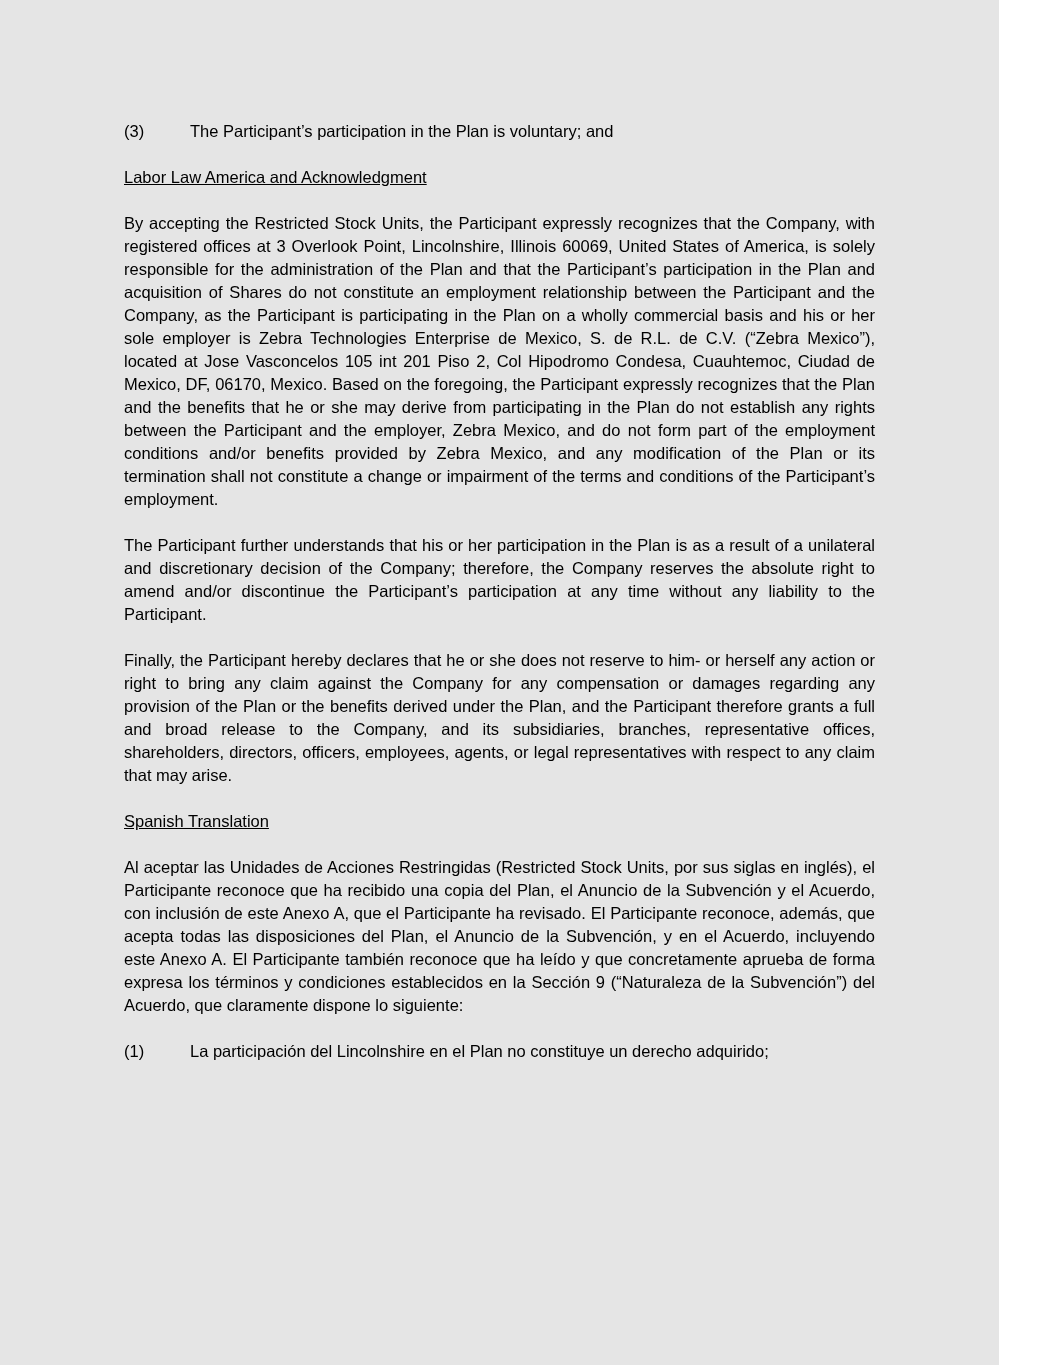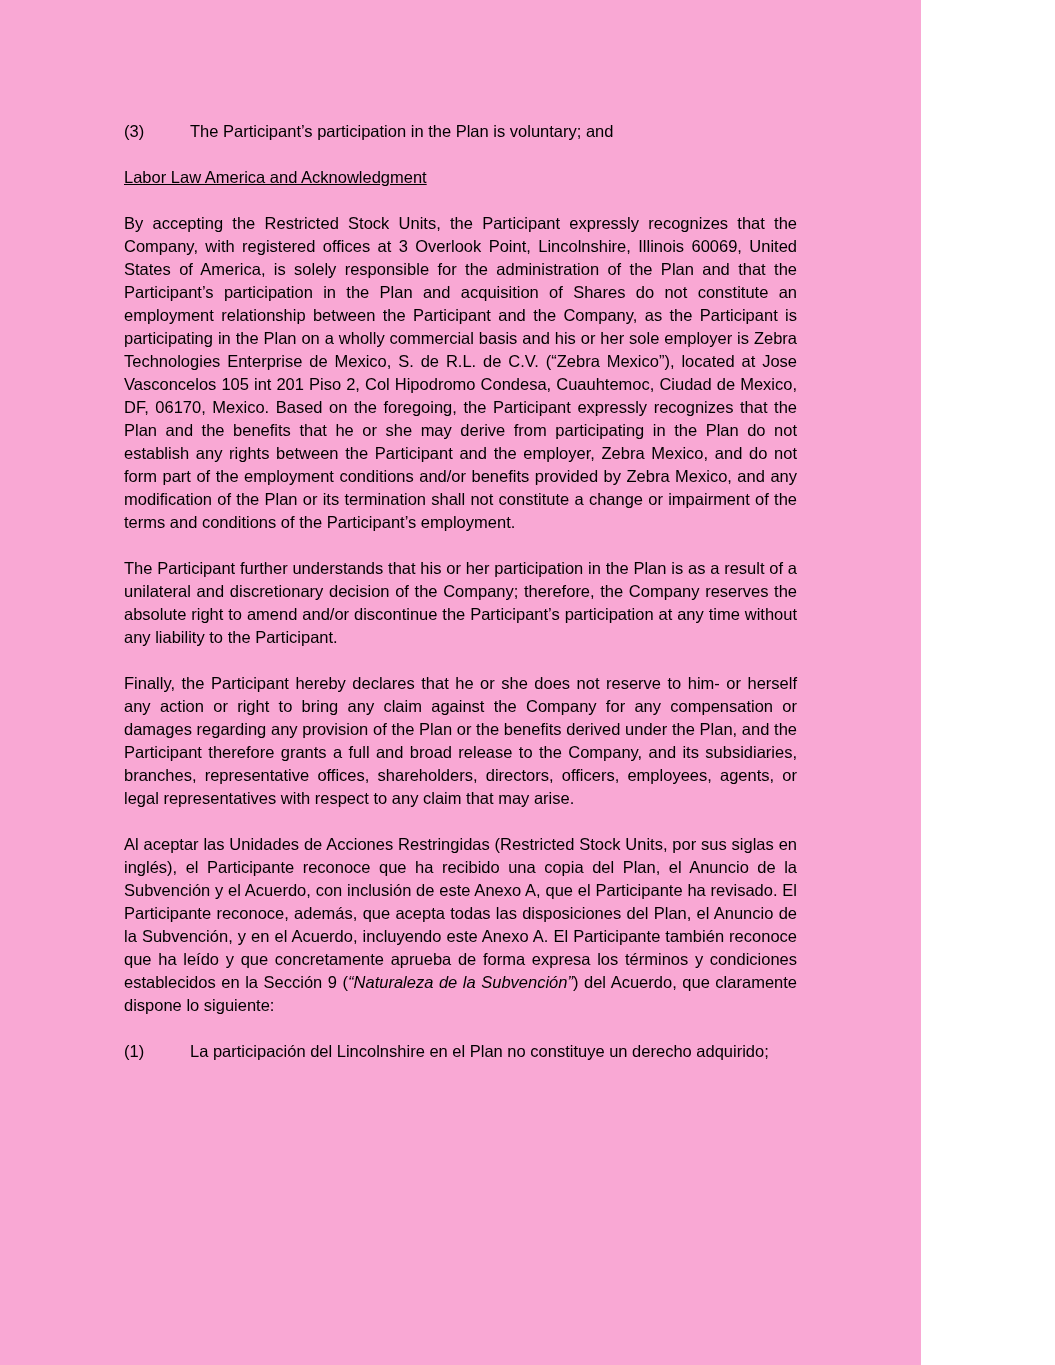--- a/index.html
+++ b/index.html
@@ -2,24 +2,24 @@
 <html><head>
 <meta charset="utf-8">
 <style>
   html, body {
     margin: 0;
     padding: 0;
     background: #ffffff;
   }
   .page {
     position: relative;
-    width: 921px;
+    width: 999px;
     min-height: 1365px;
     box-sizing: border-box;
-    background: #f9a8d4;
+    background: #e5e5e5;
     color: #000000;
     font-family: "Liberation Sans", sans-serif;
     font-size: 16.5px;
     line-height: 23px;
     padding: 120px 124px 60px 124px;
   }
   .block {
     margin: 0 0 23px 0;
   }
   .para {
@@ -28,29 +28,29 @@
   .heading-text {
     text-decoration: underline;
   }
   .num {
     display: inline-block;
     min-width: 66px;
   }
   .run-underline {
   }
   .run-italic {
-    font-style: italic;
   }
 </style>
 </head>
 <body>
 
 <div class="page">
   <div id="doc">
       <p class="block para"><span class="num">(3)</span><span>The Participant’s participation in the Plan is voluntary; and</span></p>
       <p class="block"><span class="heading-text">Labor Law America and Acknowledgment</span></p>
       <p class="block para"><span>By accepting the Restricted Stock Units, the Participant expressly recognizes that the Company, with registered offices at 3 Overlook Point, Lincolnshire, Illinois 60069, United States of America, is solely responsible for the administration of the Plan and that the Participant’s participation in the Plan and acquisition of Shares do not constitute an employment relationship between the Participant and the Company, as the Participant is participating in the Plan on a wholly commercial basis and his or her sole employer is Zebra Technologies Enterprise de Mexico, S. de R.L. de C.V. (“</span><span class="run-underline">Zebra Mexico</span><span>”), located at Jose Vasconcelos 105 int 201 Piso 2, Col Hipodromo Condesa, Cuauhtemoc, Ciudad de Mexico, DF, 06170, Mexico. Based on the foregoing, the Participant expressly recognizes that the Plan and the benefits that he or she may derive from participating in the Plan do not establish any rights between the Participant and the employer, Zebra Mexico, and do not form part of the employment conditions and/or benefits provided by Zebra Mexico, and any modification of the Plan or its termination shall not constitute a change or impairment of the terms and conditions of the Participant’s employment.</span></p>
       <p class="block para"><span>The Participant further understands that his or her participation in the Plan is as a result of a unilateral and discretionary decision of the Company; therefore, the Company reserves the absolute right to amend and/or discontinue the Participant’s participation at any time without any liability to the Participant.</span></p>
       <p class="block para"><span>Finally, the Participant hereby declares that he or she does not reserve to him- or herself any action or right to bring any claim against the Company for any compensation or damages regarding any provision of the Plan or the benefits derived under the Plan, and the Participant therefore grants a full and broad release to the Company, and its subsidiaries, branches, representative offices, shareholders, directors, officers, employees, agents, or legal representatives with respect to any claim that may arise.</span></p>
+      <p class="block"><span class="heading-text">Spanish Translation</span></p>
       <p class="block para"><span>Al aceptar las Unidades de Acciones Restringidas (Restricted Stock Units, por sus siglas en inglés), el Participante reconoce que ha recibido una copia del Plan, el Anuncio de la Subvención y el Acuerdo, con inclusión de este Anexo A, que el Participante ha revisado. El Participante reconoce, además, que acepta todas las disposiciones del Plan, el Anuncio de la Subvención, y en el Acuerdo, incluyendo este Anexo A. El Participante también reconoce que ha leído y que concretamente aprueba de forma expresa los términos y condiciones establecidos en la Sección 9 (</span><span class="run-italic">“Naturaleza de la Subvención”</span><span>) del Acuerdo, que claramente dispone lo siguiente:</span></p>
       <p class="block para"><span class="num">(1)</span><span>La participación del Lincolnshire en el Plan no constituye un derecho adquirido;</span></p>
     </div>
 </div>
 
 </body></html>

